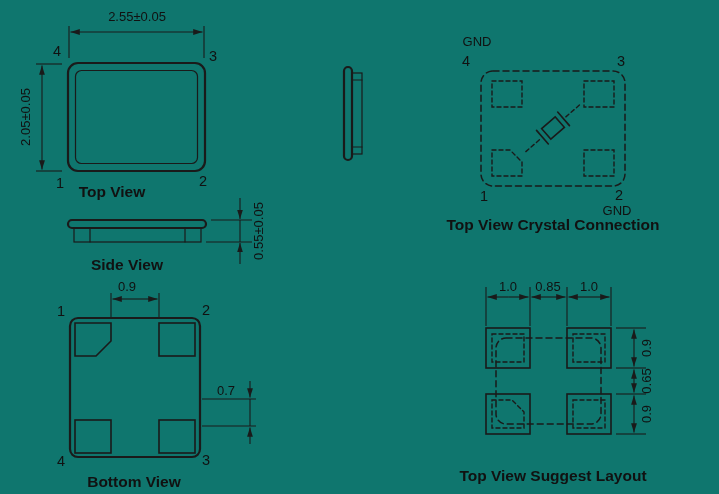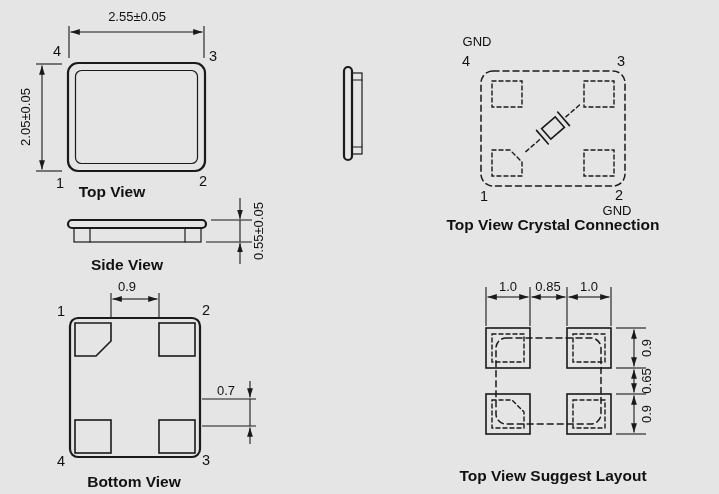--- a/index.html
+++ b/index.html
@@ -1,16 +1,16 @@
 <!DOCTYPE html>
 <html><head>
 <meta charset="utf-8">
 <style>
   html,body{margin:0;padding:0;background:#ffffff;}
-  .page{position:relative;width:719px;height:494px;background:#e5e5e5;overflow:hidden;}
+  .page{position:relative;width:719px;height:494px;background:#0f766e;overflow:hidden;}
   svg{display:block;}
   .ln{stroke:#1a1a1a;stroke-width:1.2;fill:none;stroke-linecap:round;}
   .md{stroke-width:1.6;}
   .thick{stroke-width:2.2;}
   .dim{stroke:#1a1a1a;stroke-width:1.1;fill:none;}
   .dash{stroke-dasharray:6 4;stroke-width:1.5;}
   .dash2{stroke-dasharray:4 3;stroke-width:1.4;}
   text{font-family:"Liberation Sans","DejaVu Sans",sans-serif;fill:#111111;}
   .t-dim{font-size:13px;}
   .t-pin{font-size:14.5px;}

